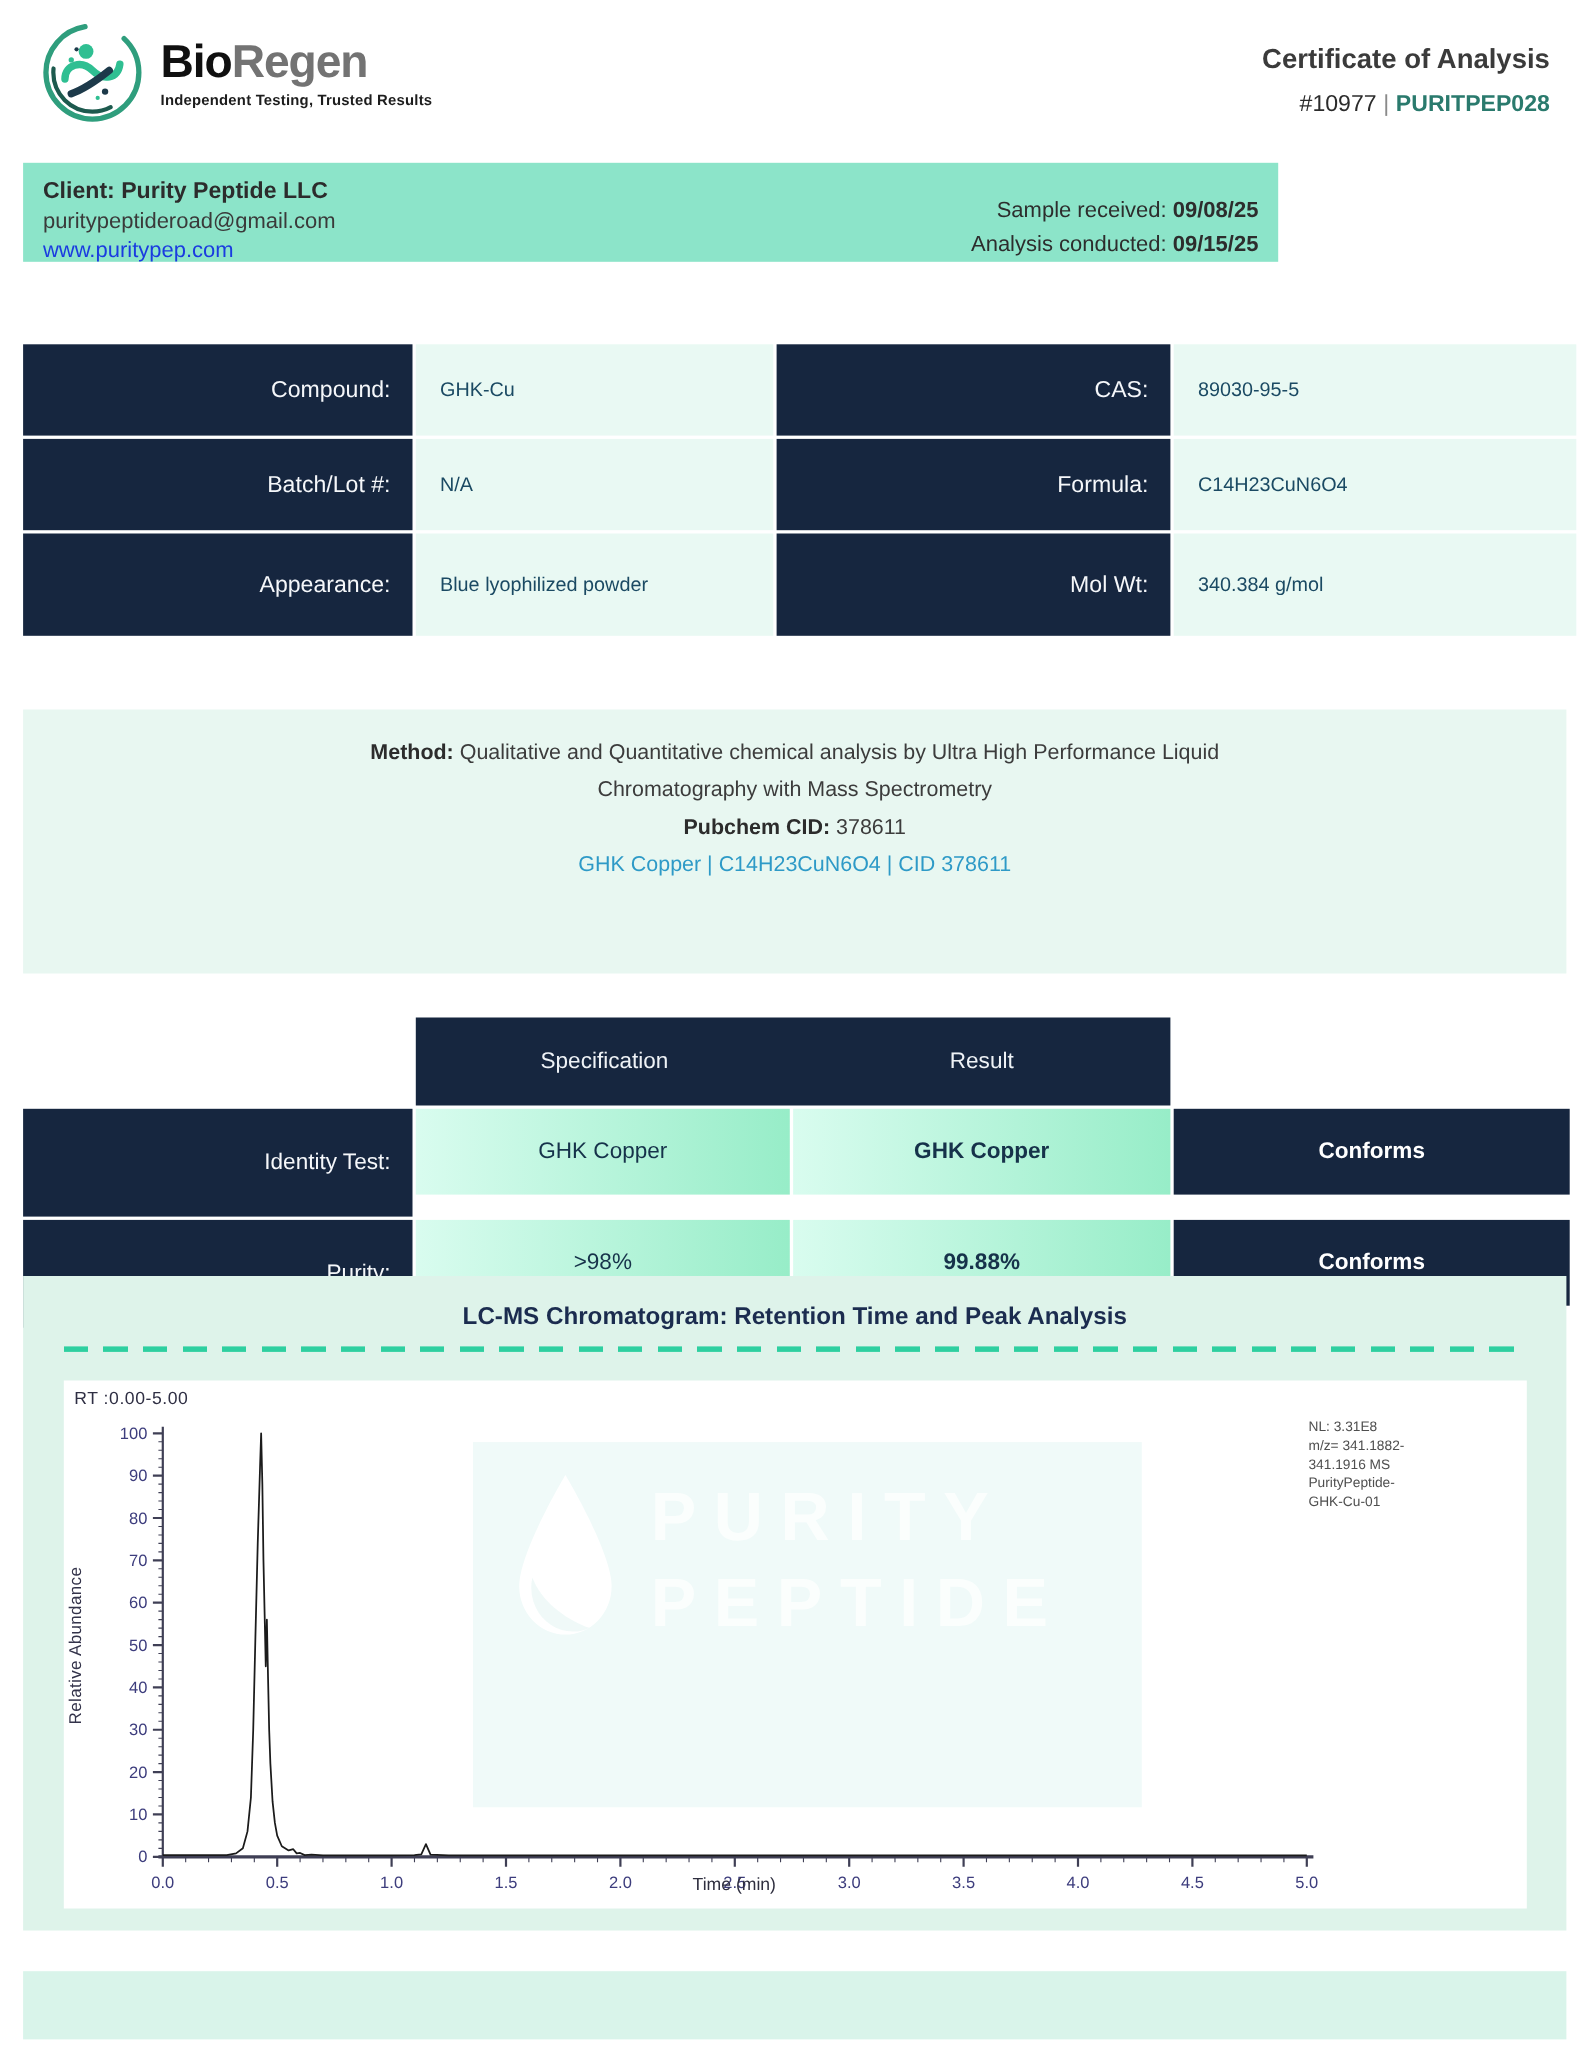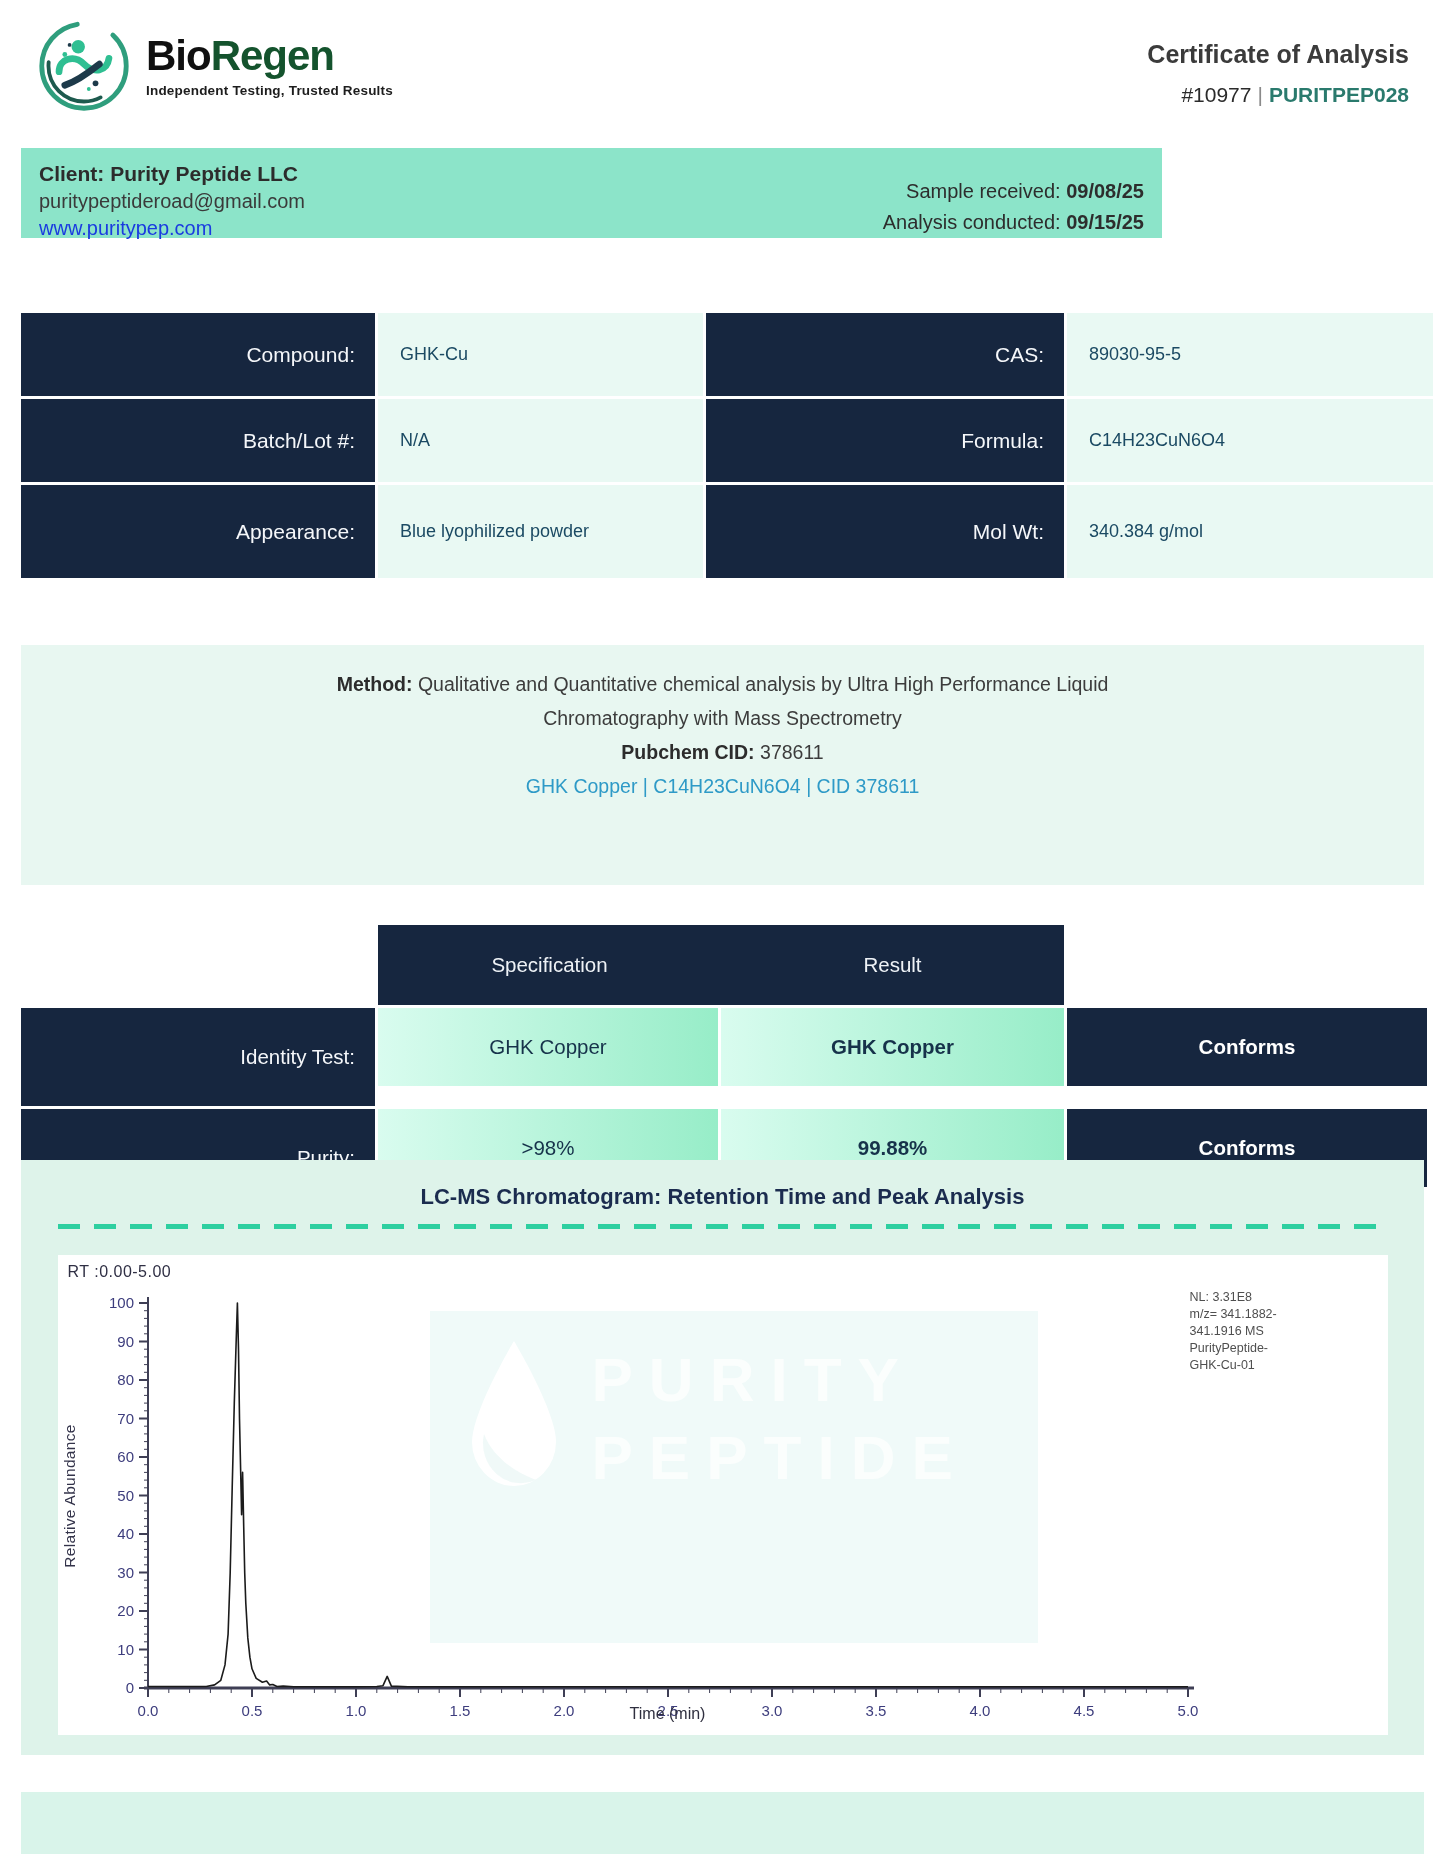--- a/index.html
+++ b/index.html
@@ -6,21 +6,21 @@
   body{
     width:1445px;height:1870px;position:relative;background:#ffffff;
     font-family:"Liberation Sans", sans-serif;color:#222;overflow:hidden;
   }
   
   .header{position:absolute;top:18px;left:36px;right:36px;height:116px;display:flex;justify-content:space-between;align-items:flex-start;}
   .logo-wrap{display:flex;align-items:center;}
   .logo-icon{width:96px;height:96px;margin-right:14px;}
   .logo-text .brand{font-size:42px;font-weight:800;letter-spacing:-1px;line-height:1.05;}
   .brand .bio{color:#101010;margin-top:12px;}
-  .brand .regen{color:#14532d;margin-top:44px;}
+  .brand .regen{color:#737373;margin-top:44px;}
   .logo-text .tagline{font-size:13.5px;font-weight:700;color:#1d1d1d;margin-top:4px;letter-spacing:.2px;}
   .cert-block{text-align:right;margin-top:22px;}
   .cert-title{font-size:25px;font-weight:700;color:#3b3b3b;}
   .cert-sub{font-size:21px;margin-top:14px;color:#2b2b2b;}
   .cert-sub .divider{color:#8a8a8a;padding:0 6px;}
   .cert-sub .code{color:#2a7a6d;font-weight:700;}
   
   .client-bar{position:absolute;top:148px;left:21px;width:1141px;height:90px;background:#8ce4c9;display:flex;justify-content:space-between;padding:12px 18px;box-sizing:border-box;}
   .client-left{line-height:1.35;}
   .client-name{font-size:21px;font-weight:700;color:#2c2c2c;}

